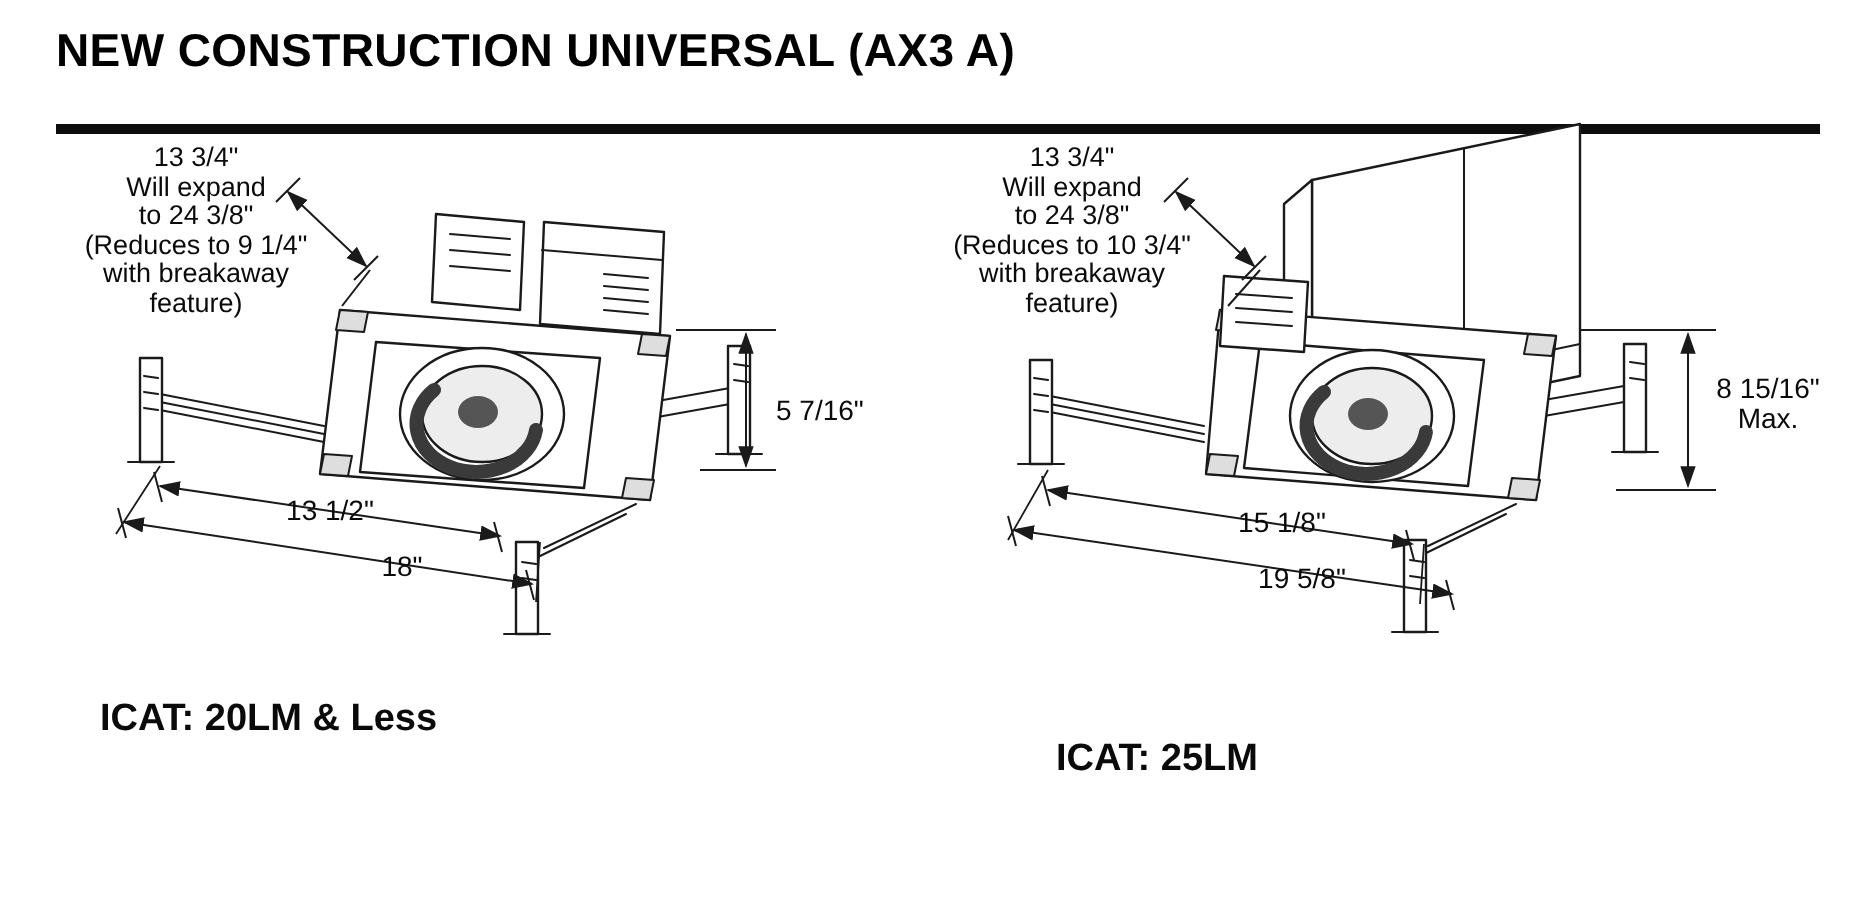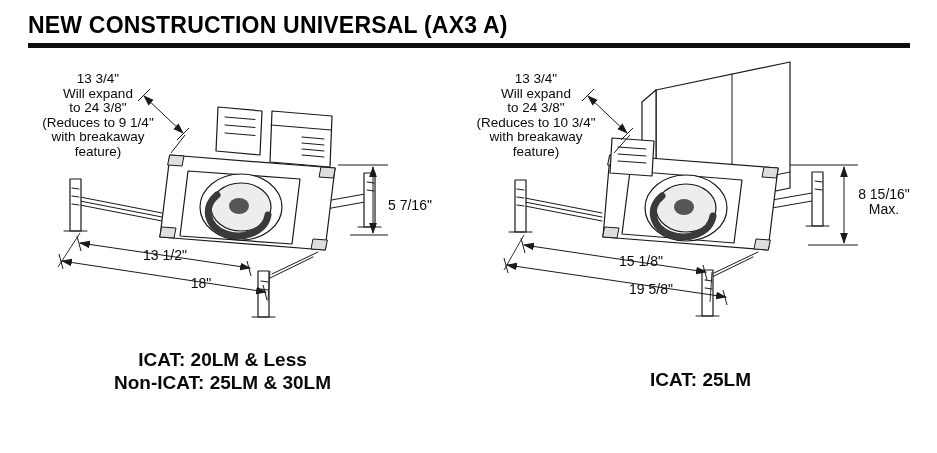--- a/index.html
+++ b/index.html
@@ -3,34 +3,34 @@
 <meta charset="utf-8">
 <style>
   html,body{margin:0;padding:0;}
   body{
     width:937px;height:453px;position:relative;background:#ffffff;
     font-family:"Liberation Sans","DejaVu Sans",sans-serif;color:#000;
     overflow:hidden;
   }
   .title-wrap{
     position:absolute;left:28px;top:12px;width:882px;
-    border-bottom:5px solid #0d0d0d;padding-bottom:4px;
+    border-bottom:5px solid #0d0d0d;padding-bottom:23px;
   }
   .title-wrap h1{
     margin:0;font-size:23px;font-weight:bold;letter-spacing:.2px;color:#000;
   }
   .fig{position:absolute;}
   .overlay{position:absolute;color:#0a0a0a;}
   .note{
     width:152px;font-size:13.5px;line-height:14.6px;text-align:center;
   }
   .dim{font-size:14px;white-space:nowrap;}
   .dim.center{text-align:center;white-space:normal;}
   .caption{
-    font-size:19px;font-weight:bold;line-height:23px;text-align:center;
+    font-size:19px;font-weight:bold;line-height:23px;
   }
   svg{display:block;}
 </style>
 </head>
 <body>
 
 <div class="title-wrap">
   <h1>NEW CONSTRUCTION UNIVERSAL (AX3 A)</h1>
 </div>
 
@@ -163,21 +163,20 @@
 </div>
 
 <div class="overlay dim" style="left:388px;top:197px;">5 7/16"</div>
 
 <div class="overlay dim center" style="left:120px;top:247px;width:90px;">13 1/2"</div>
 
 <div class="overlay dim center" style="left:156px;top:275px;width:90px;">18"</div>
 
 <div class="overlay caption" style="left:50px;top:348px;width:345px;">
   <div>ICAT: 20LM &amp; Less</div>
-  <div>Non-ICAT: 25LM &amp; 30LM</div>
 </div>
 
 <div class="overlay note" style="left:460px;top:72px;">
   <div>13 3/4"</div>
   <div>Will expand</div>
   <div>to 24 3/8"</div>
   <div>(Reduces to 10 3/4"</div>
   <div>with breakaway</div>
   <div>feature)</div>
 </div>

